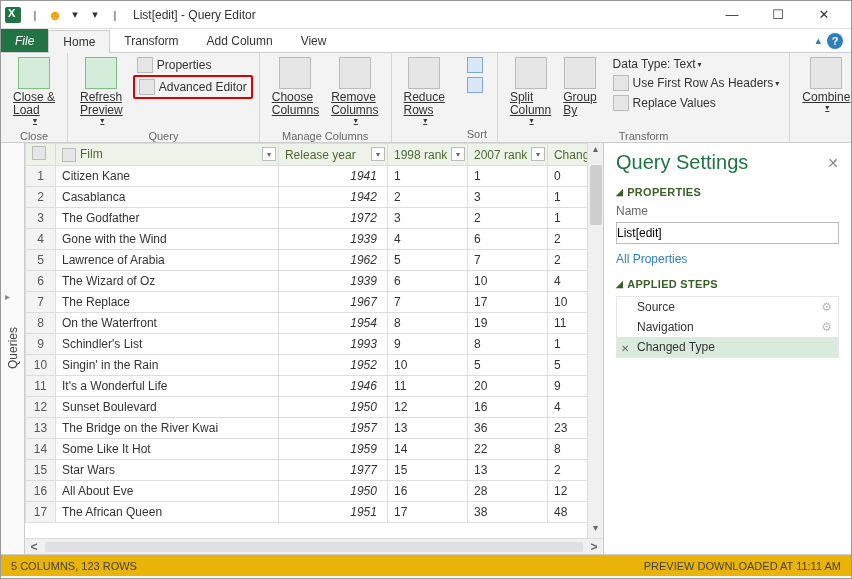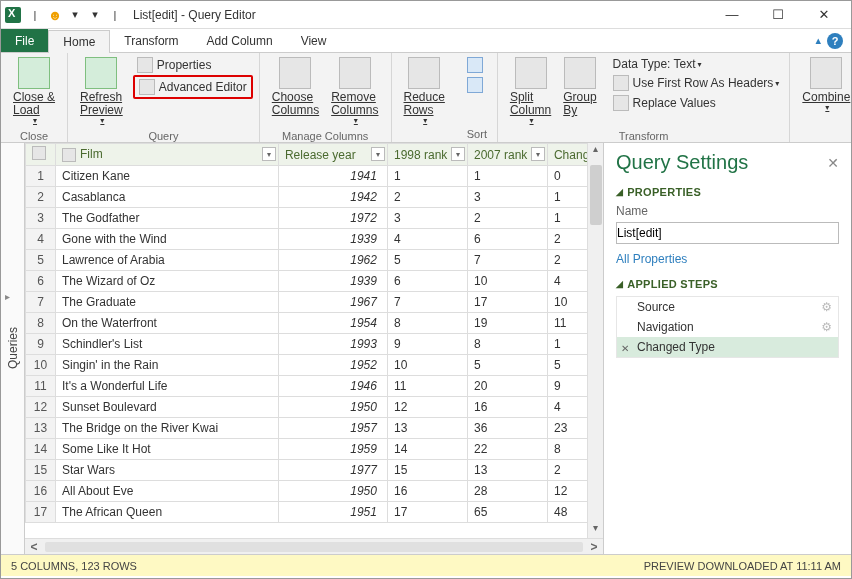--- a/index.html
+++ b/index.html
@@ -11,21 +11,21 @@
   .titlebar .excel-icon::after { content: "X"; color: #fff; font-size: 11px; font-weight: bold; position: absolute; left: 3px; top: 0; }
   .titlebar .qat-btn { width: 20px; height: 18px; display: flex; align-items: center; justify-content: center; font-size: 11px; }
   .titlebar .smiley { color: #f0a000; font-size: 14px; }
   .titlebar .title-text { margin-left: 8px; }
   .titlebar .win-controls { margin-left: auto; display: flex; }
   .titlebar .win-btn { width: 46px; height: 28px; display: flex; align-items: center; justify-content: center; font-size: 13px; font-family: Arial; }
 
   
   .ribbon-tabs { height: 24px; display: flex; align-items: stretch; border-bottom: 1px solid #ccc; background: #fff; }
   .ribbon-tab { padding: 0 14px; display: flex; align-items: center; font-size: 12px; cursor: pointer; }
-  .ribbon-tab.file { background: #217346; color: #fff; }
+  .ribbon-tab.file { background: #217346; color: #fff; font-style: italic; }
   .ribbon-tab.active { background: #f3f3f3; border: 1px solid #ccc; border-bottom: none; position: relative; top: 1px; }
   .ribbon-help { margin-left: auto; display: flex; align-items: center; padding-right: 8px; color: #2e7fbe; }
   .ribbon-help .chev { font-size: 11px; margin-right: 6px; }
   .ribbon-help .help-circle { width: 16px; height: 16px; border-radius: 50%; background: #2e7fbe; color: #fff; display: flex; align-items: center; justify-content: center; font-size: 11px; font-weight: bold; }
 
   
   .ribbon { height: 90px; background: #f3f3f3; border-bottom: 1px solid #ccc; display: flex; align-items: stretch; }
   .rgroup { border-right: 1px solid #d6d6d6; padding: 2px 6px; display: flex; flex-direction: column; }
   .rgroup .rgroup-body { flex: 1; display: flex; align-items: flex-start; }
   .rgroup .rgroup-label { text-align: center; font-size: 11px; color: #666; margin-top: 2px; }
@@ -73,21 +73,21 @@
   .prop-label { color: #666; font-size: 12px; margin-top: 6px; }
   .prop-input { width: 100%; border: 1px solid #bbb; padding: 3px 0; font-size: 12px; margin-top: 4px; }
   .allprops { color: #2e7fbe; font-size: 12px; margin-top: 8px; cursor: pointer; }
   .steps { margin-top: 6px; border: 1px solid #e6e6e6; }
   .step { padding: 3px 6px 3px 20px; font-size: 12px; position: relative; display: flex; justify-content: space-between; align-items: flex-end; }
   .step .gear { color: #bbb; font-size: 12px; }
   .step.sel { background: #d8ebdd; }
   .step.sel::before { content: "✕"; position: absolute; left: 4px; font-size: 10px; color: #666; }
 
   
-  .statusbar { height: 22px; background: #fef9c3; border-top: 1px solid #ccc; display: flex; align-items: center; padding: 0 10px; font-size: 11px; color: #444; }
+  .statusbar { height: 22px; background: #eab308; border-top: 1px solid #ccc; display: flex; align-items: center; padding: 0 10px; font-size: 11px; color: #444; }
   .statusbar .right { margin-left: auto; }
 </style>
 </head>
 <body>
 
 <div class="titlebar">
   <div class="excel-icon"></div>
   <div class="qat-btn">|</div>
   <div class="qat-btn smiley">☻</div>
   <div class="qat-btn">▾</div>
@@ -298,21 +298,21 @@
             <tr>
               <td class="rownum">6</td>
               <td>The Wizard of Oz</td>
               <td class="num">1939</td>
               <td>6</td>
               <td>10</td>
               <td>4</td>
             </tr>
             <tr>
               <td class="rownum">7</td>
-              <td>The Graduate</td>
+              <td>The Replace</td>
               <td class="num">1967</td>
               <td>7</td>
               <td>17</td>
               <td>10</td>
             </tr>
             <tr>
               <td class="rownum">8</td>
               <td>On the Waterfront</td>
               <td class="num">1954</td>
               <td>8</td>
@@ -381,21 +381,21 @@
               <td class="num">1950</td>
               <td>16</td>
               <td>28</td>
               <td>12</td>
             </tr>
             <tr>
               <td class="rownum">17</td>
               <td>The African Queen</td>
               <td class="num">1951</td>
               <td>17</td>
-              <td>65</td>
+              <td>38</td>
               <td>48</td>
             </tr>
           </tbody>
       </table>
       <div class="vscroll">
         <div class="up">▴</div>
         <div class="thumb"></div>
         <div class="down" style="position:absolute;bottom:0;width:100%">▾</div>
       </div>
     </div>

